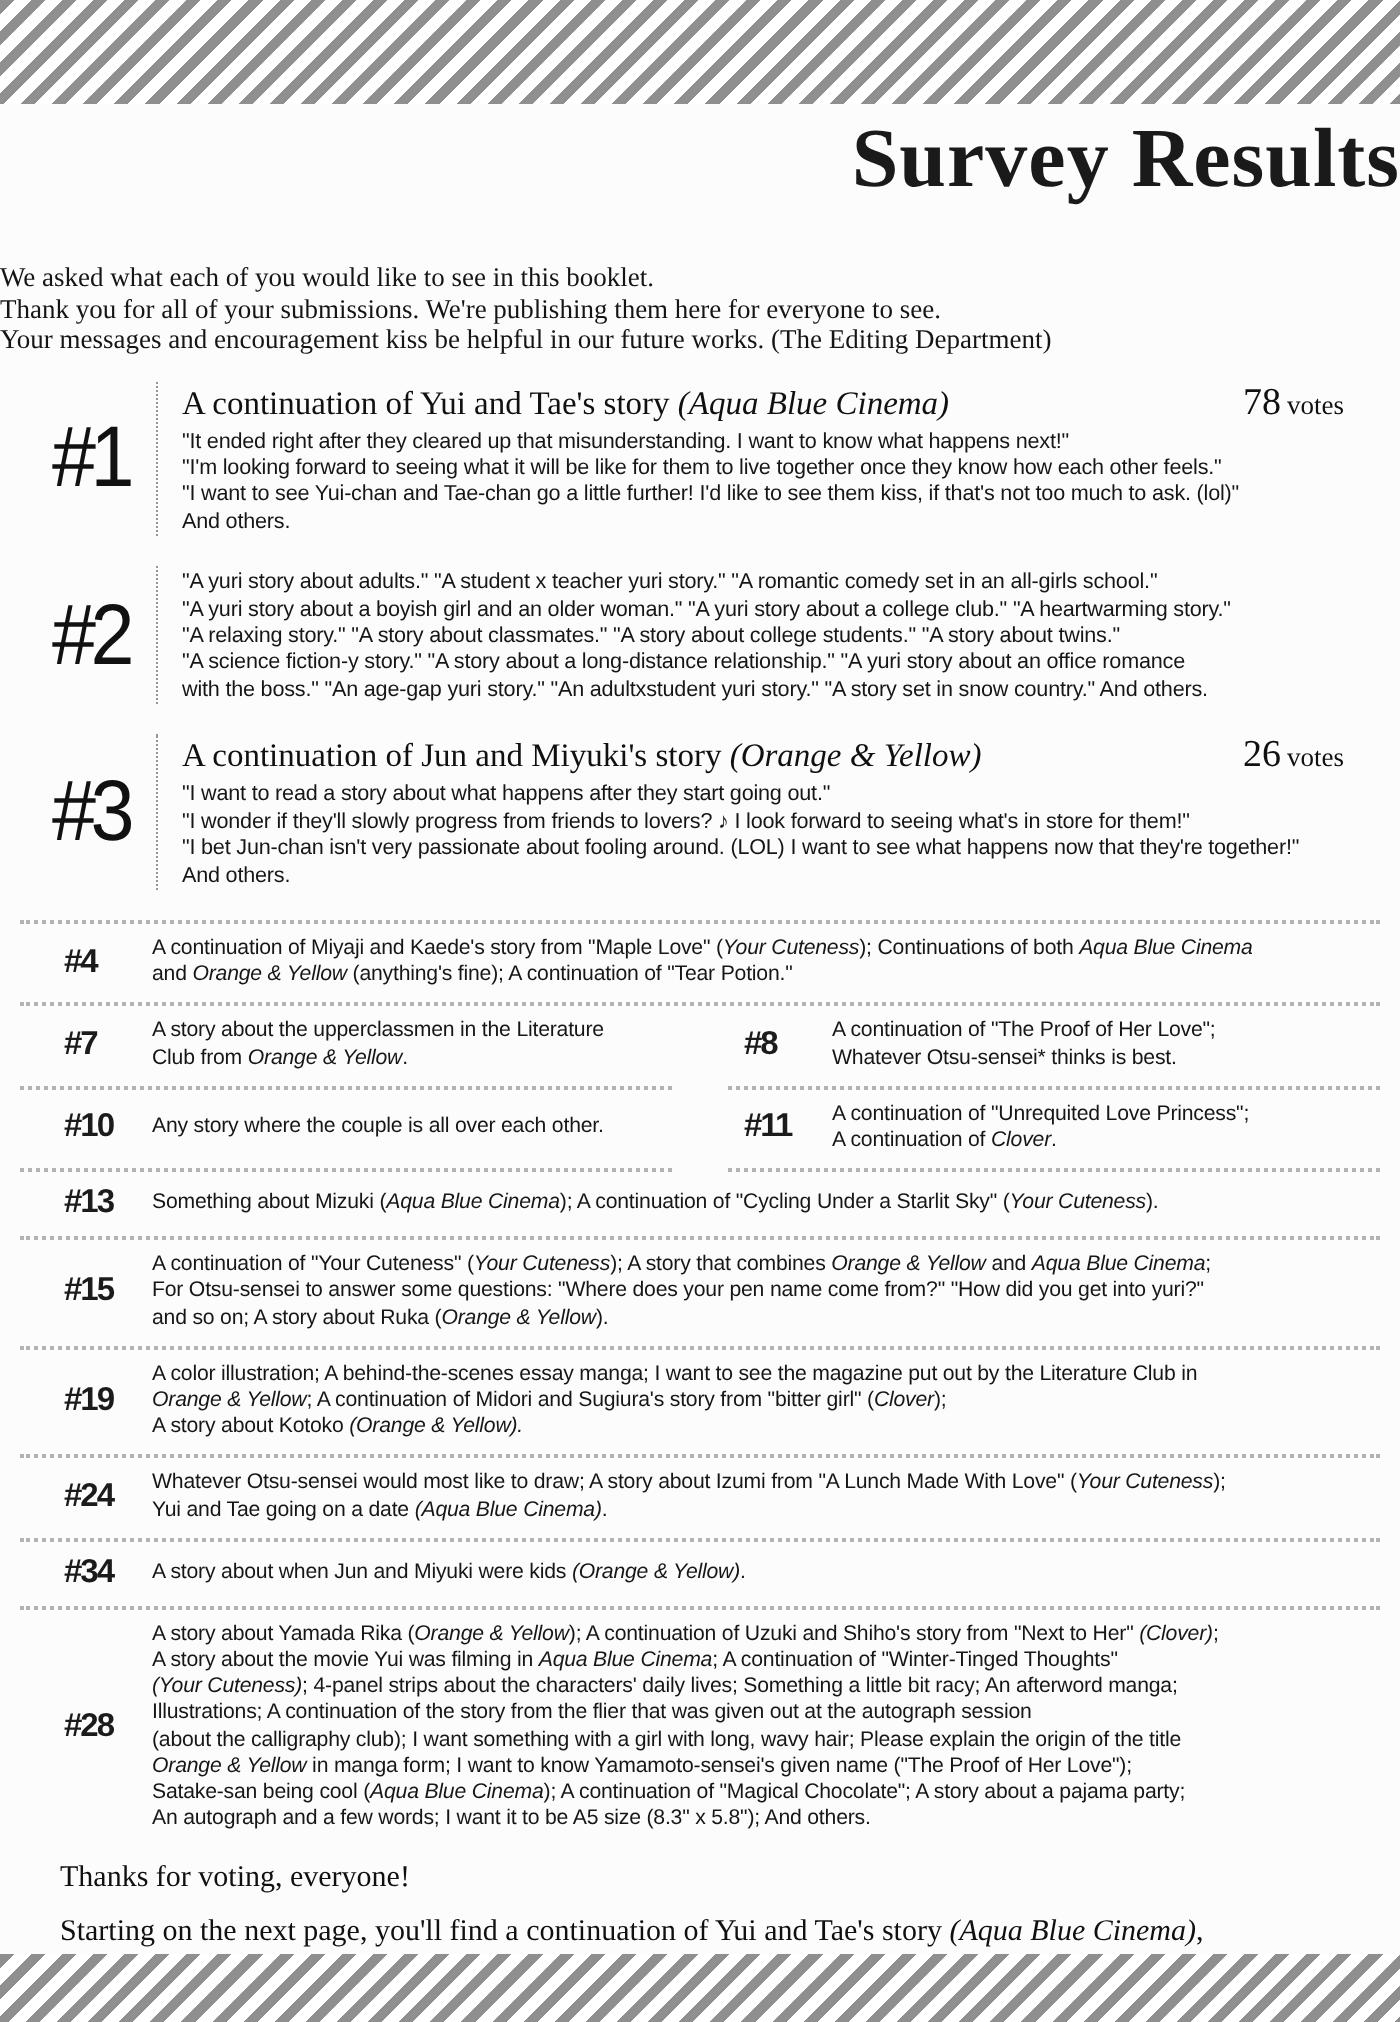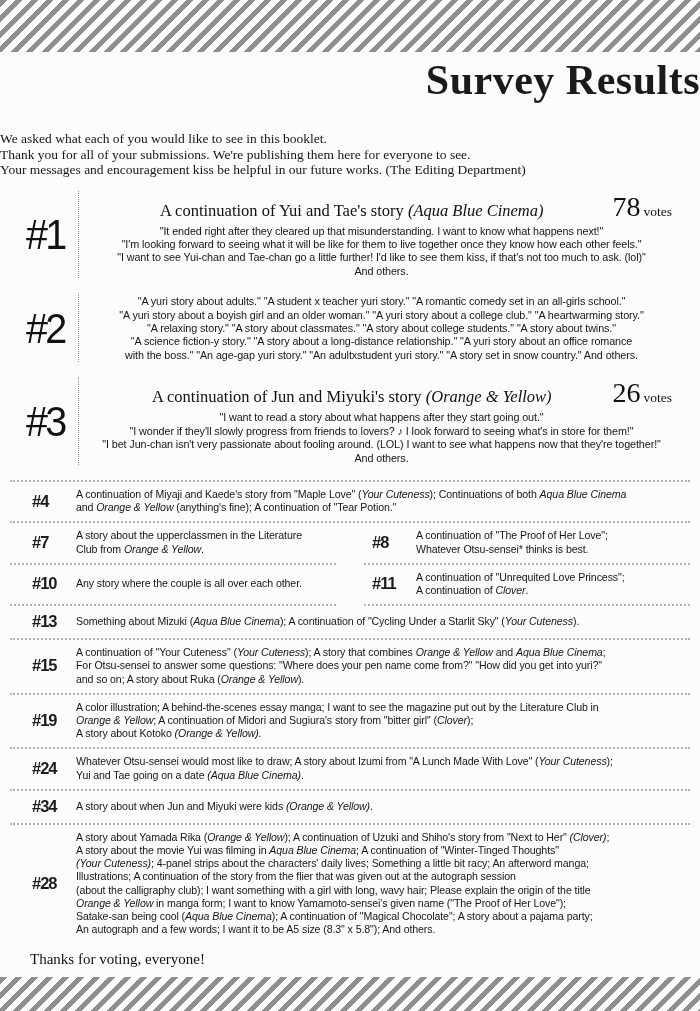--- a/index.html
+++ b/index.html
@@ -22,26 +22,26 @@
     font-family:"Liberation Serif", serif;
     font-size:13.5px;line-height:15.5px;margin-top:3px;color:#151515;
   }
   
   .top-list{margin:13px 28px 0 26px;}
   .top-row{display:flex;align-items:center;margin-bottom:15px;}
   .top-rank{
     flex:none;width:52px;font-size:43px;line-height:44px;letter-spacing:-3px;
     color:#111;transform:scaleX(0.92);transform-origin:left center;
   }
-  .top-content{flex:1;border-left:1px dotted #979797;padding-left:12px;text-align:center;}
+  .top-content{flex:1;border-left:1px dotted #979797;padding-left:12px;}
   .top-head{display:flex;align-items:baseline;}
   .top-title{flex:1;font-family:"Liberation Serif", serif;font-size:16.5px;line-height:20px;color:#101010;}
   .it{font-style:italic;}
   .votes{white-space:nowrap;font-family:"Liberation Serif", serif;color:#101010;}
-  .votes-num{font-size:28px;}
+  .votes-num{font-size:19px;}
   .votes-label{font-size:13.5px;margin-left:3px;}
   .top-body{margin-top:2px;font-size:10.8px;line-height:13.4px;color:#161616;letter-spacing:-0.1px;}
   
   .low-list{margin:2px 10px 0 10px;}
   .divider{border-top:2px dotted var(--divider,#b3b3b3);height:0;}
   .divider-split{display:flex;gap:28px;}
   .divider-split span{flex:1;border-top:2px dotted var(--divider,#b3b3b3);height:0;}
   .low-row{display:flex;padding:6px 0 7px 0;}
   .low-col{display:flex;flex:1;align-items:center;min-width:0;}
   .low-rank{

